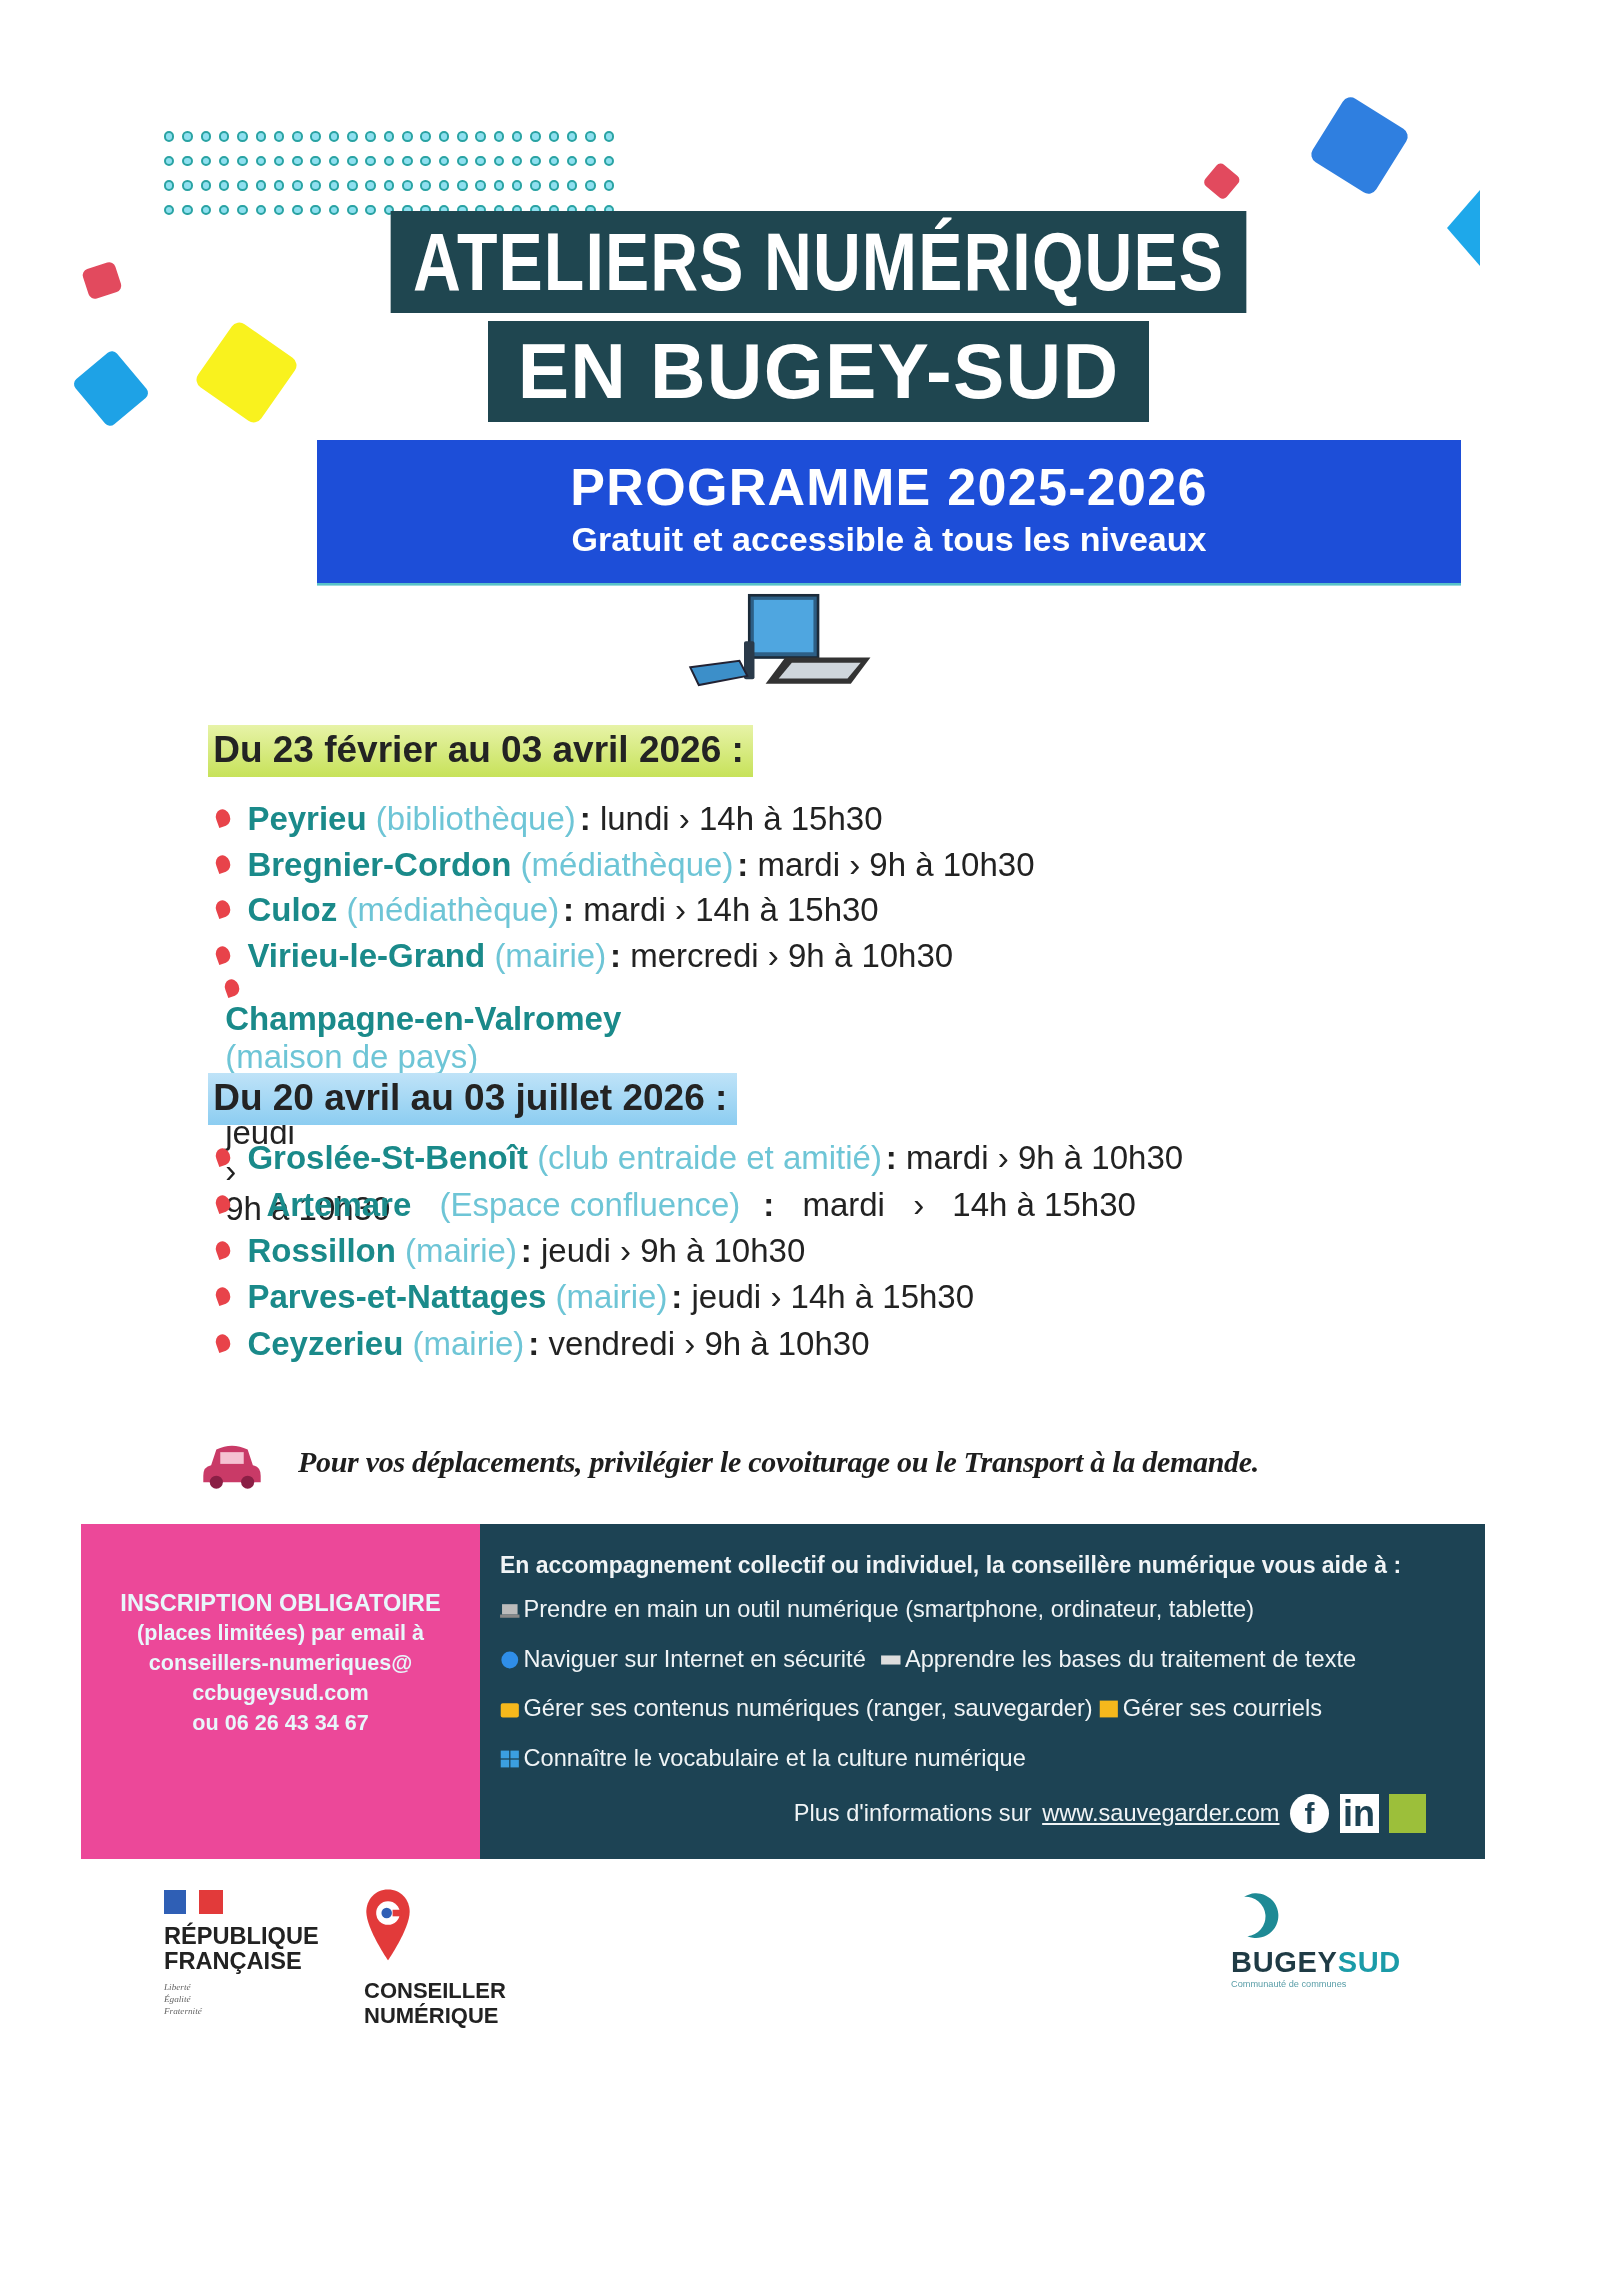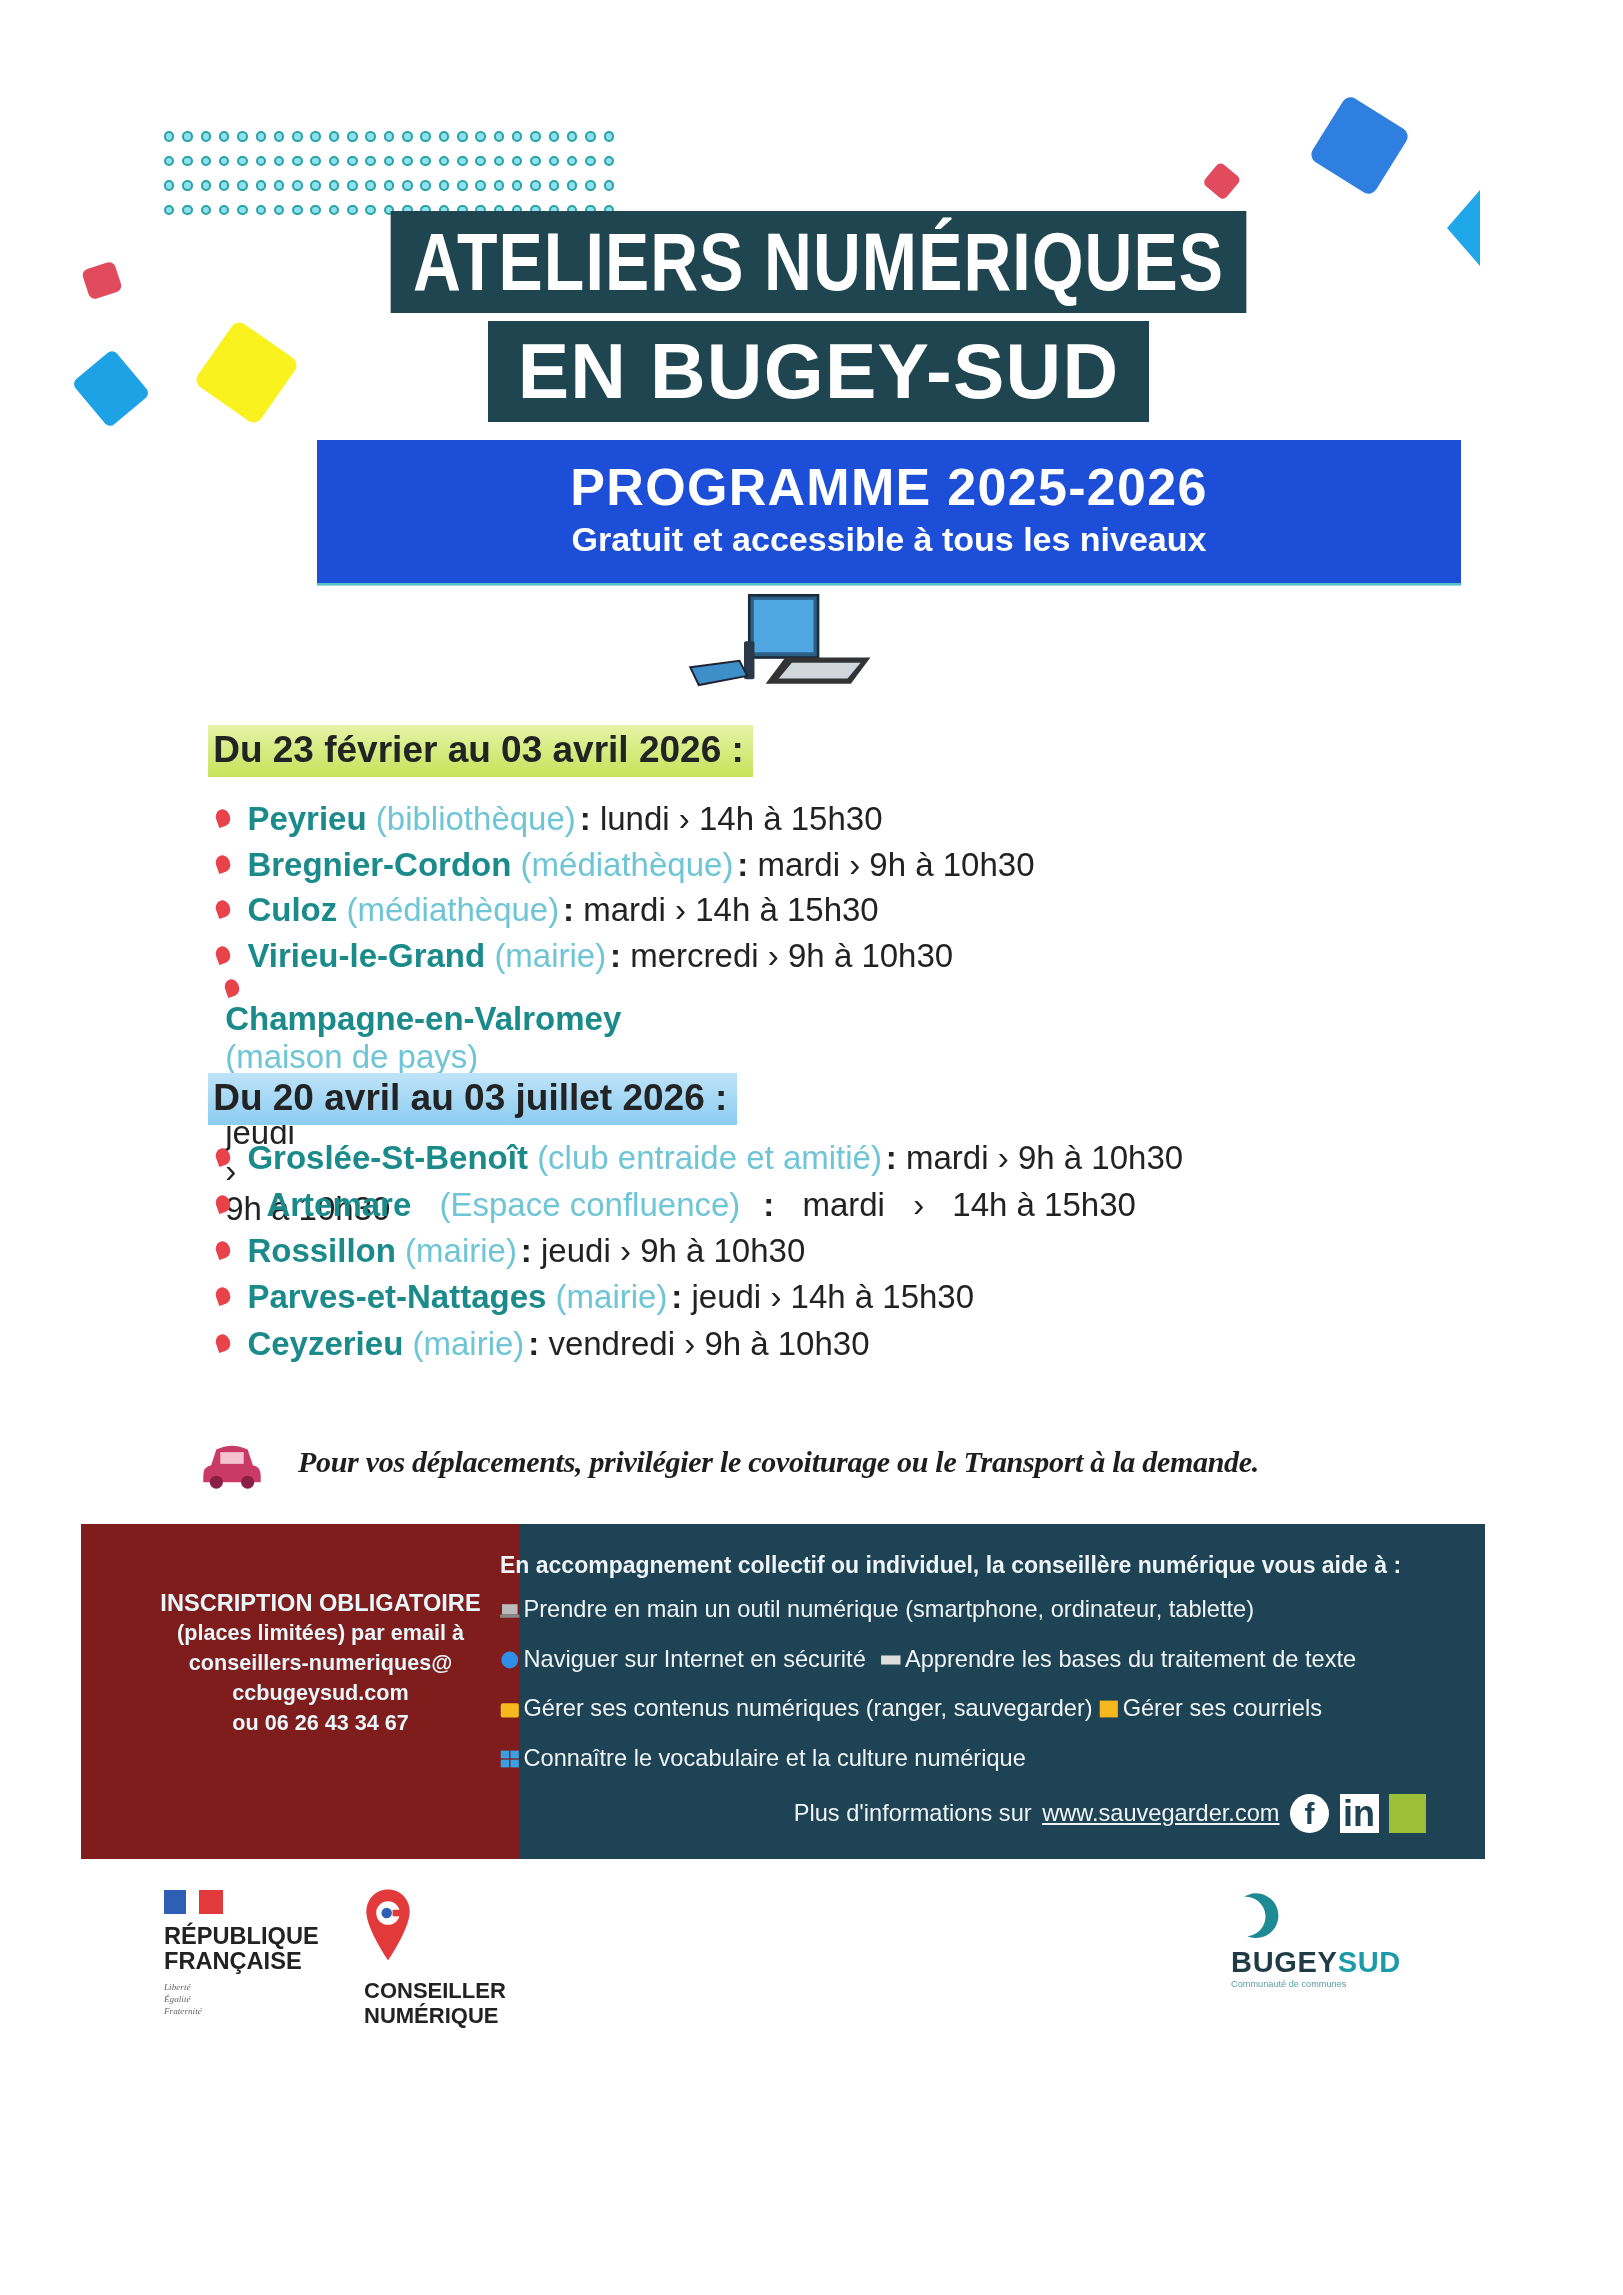--- a/index.html
+++ b/index.html
@@ -32,21 +32,21 @@
   .town{color:#1a8a8a;font-weight:700;}
   .venue{color:#6ec5d6;margin-left:9.2px;}
   .colon{color:#222;margin:0 9.2px 0 3.9px;font-weight:700;}
   .sched{color:#222;}
   .arrow{margin:0 9.2px;}
   
   .car{position:absolute;left:202px;top:1443px;width:60px;height:47px;}
   .carline{position:absolute;left:298px;top:1445px;font-size:30px;font-style:italic;font-weight:700;color:#1e1e1e;font-family:Liberation Serif, serif;letter-spacing:-0.3px;}
   
   .panel{position:absolute;left:81px;top:1524px;width:1404px;height:335px;background:#1d4354;}
-  .panel-left{position:absolute;left:0;top:0;width:399px;height:335px;background:#7f1d1d;color:#e8f7fb;text-align:center;font-weight:700;padding-left:40px;}
+  .panel-left{position:absolute;left:0;top:0;width:399px;height:335px;background:#ec4899;color:#e8f7fb;text-align:center;font-weight:700;}
   .panel-left .l{font-size:21.6px;line-height:30px;}
   .panel-right{position:absolute;left:419px;top:0;right:0;height:335px;color:#f0f4f6;}
   .pr-head{position:absolute;left:0;top:27.5px;font-size:23px;font-weight:700;white-space:nowrap;}
   .pr-row{position:absolute;left:0;font-size:23.6px;white-space:nowrap;display:flex;align-items:center;text-align:center;}
   .ic{display:inline-block;width:19.6px;height:22px;margin-right:3.9px;}
   .more{position:absolute;right:59px;bottom:26px;font-size:23.6px;display:flex;align-items:center;gap:10.5px;}
   .more a{color:#f0f4f6;text-decoration:underline;}
   .social{display:inline-flex;align-items:center;justify-content:center;width:39px;height:39px;font-weight:700;}
   
   .rf{position:absolute;left:164px;top:1890px;}

